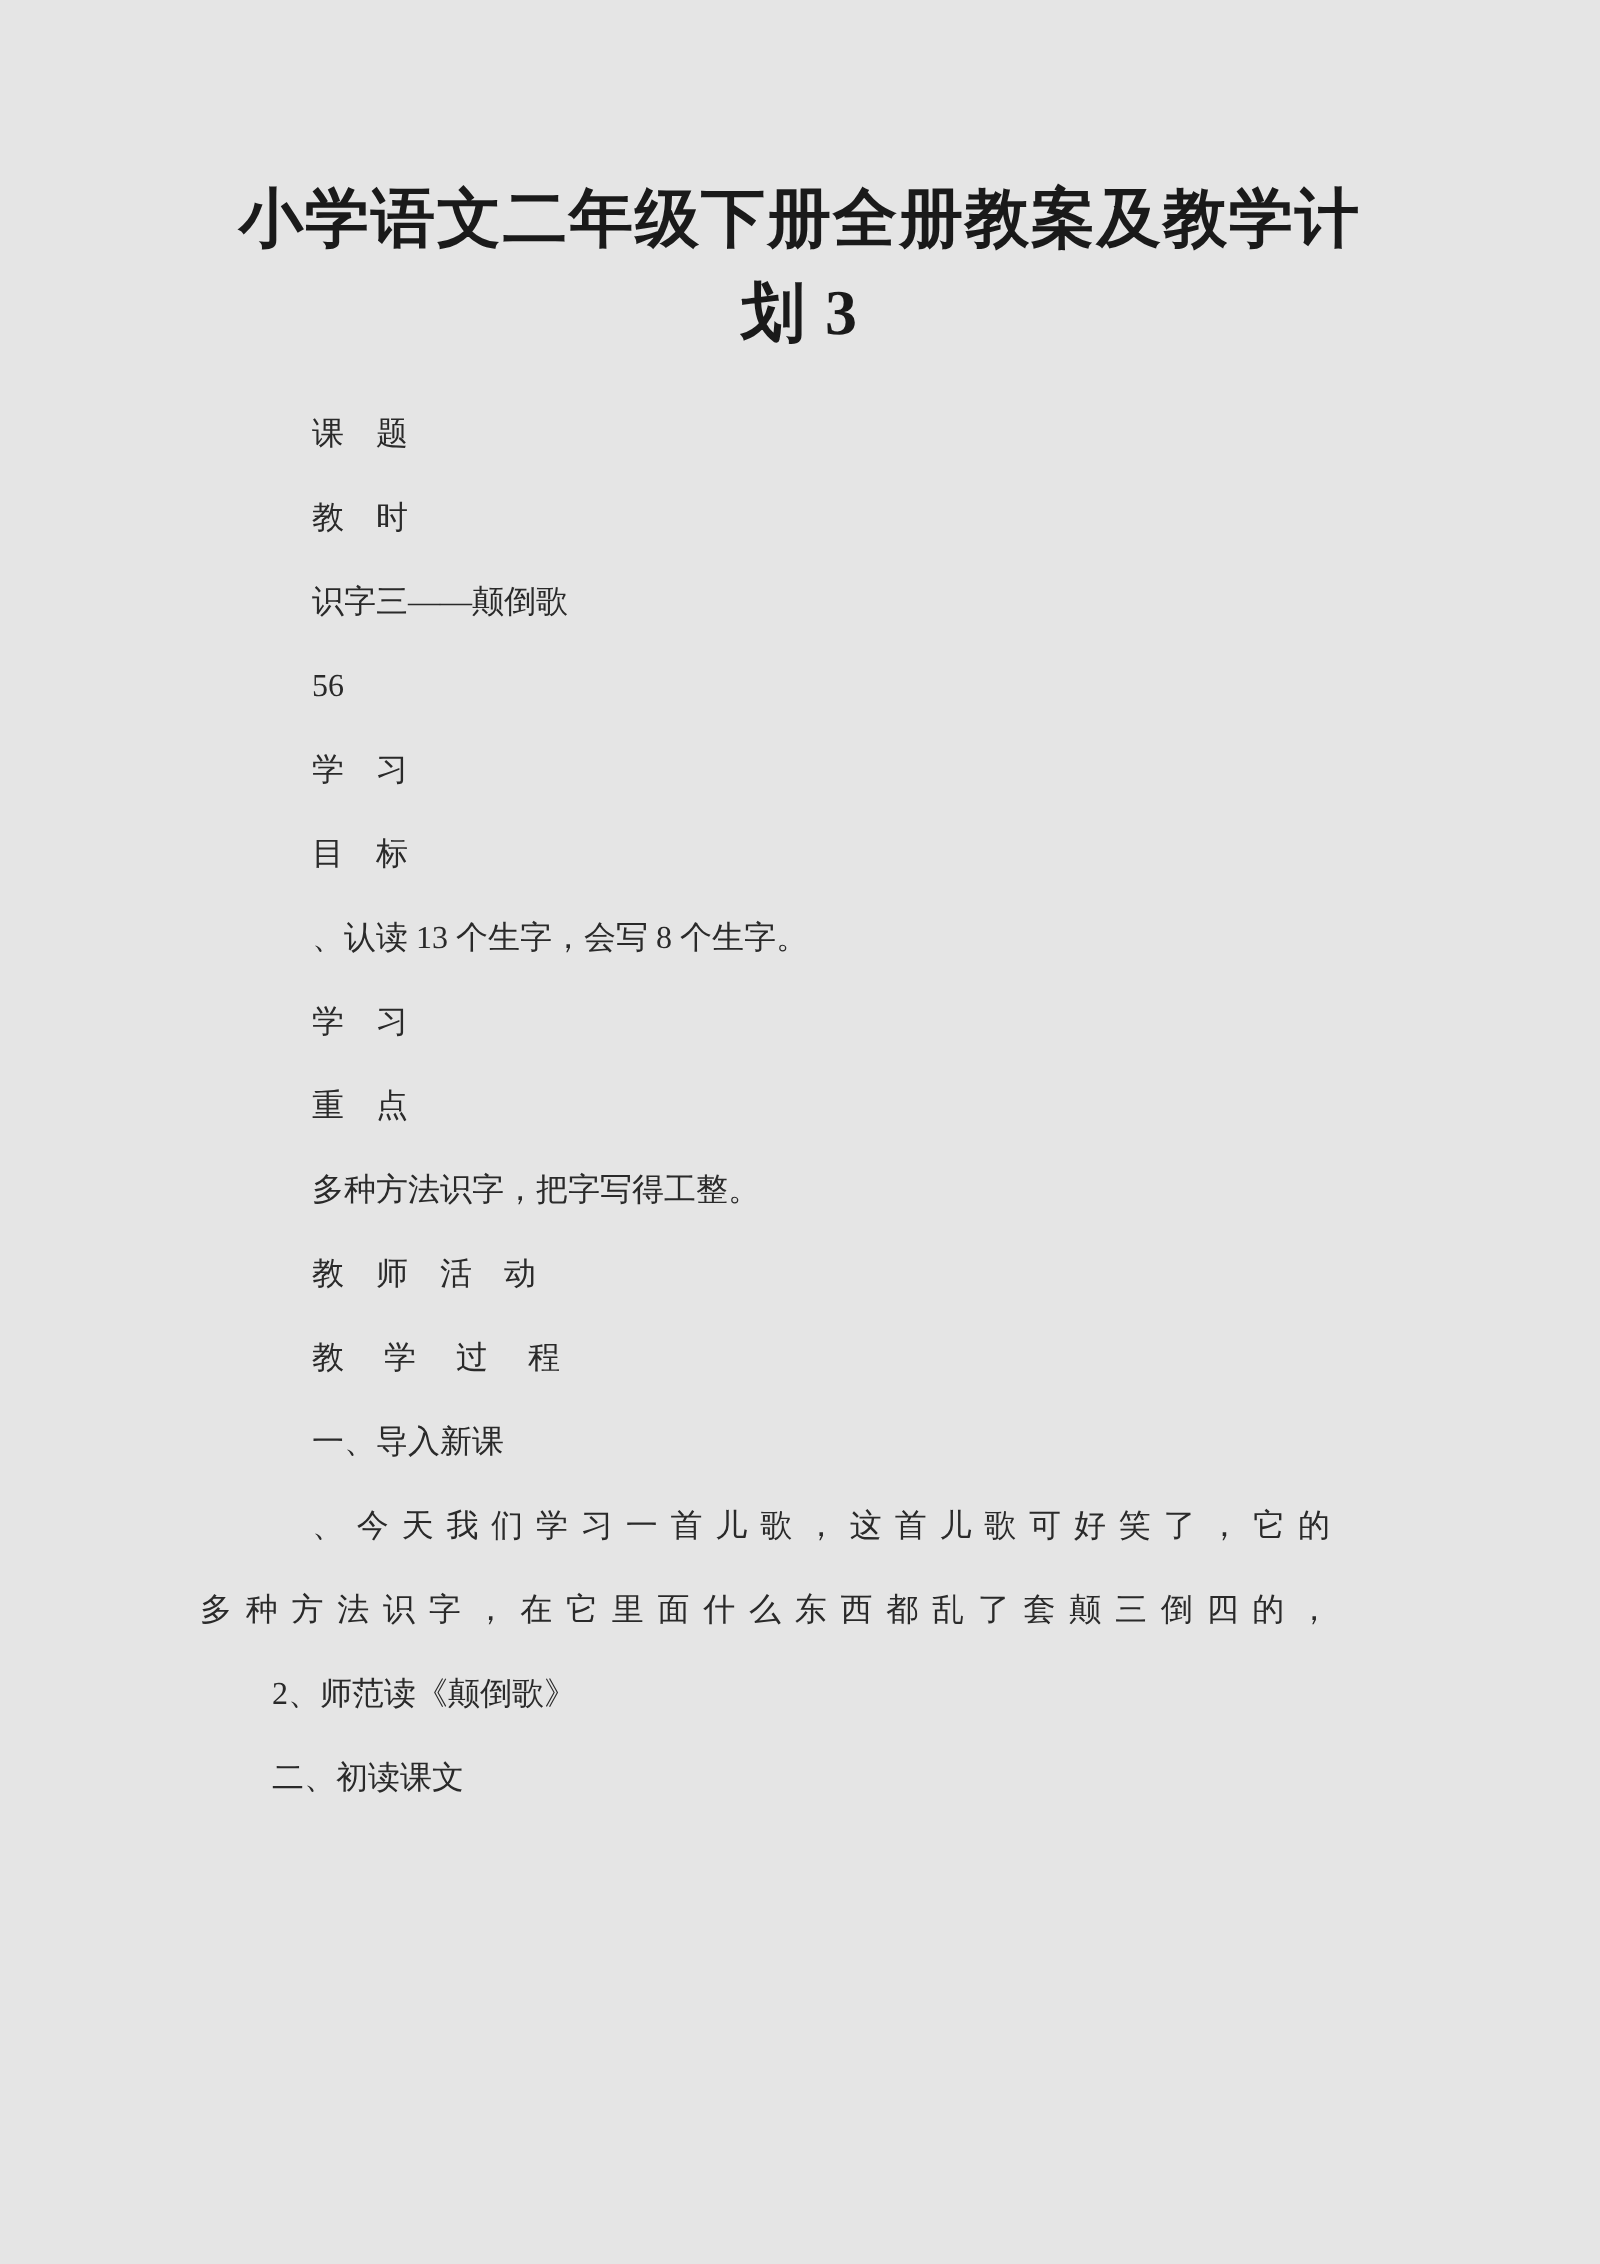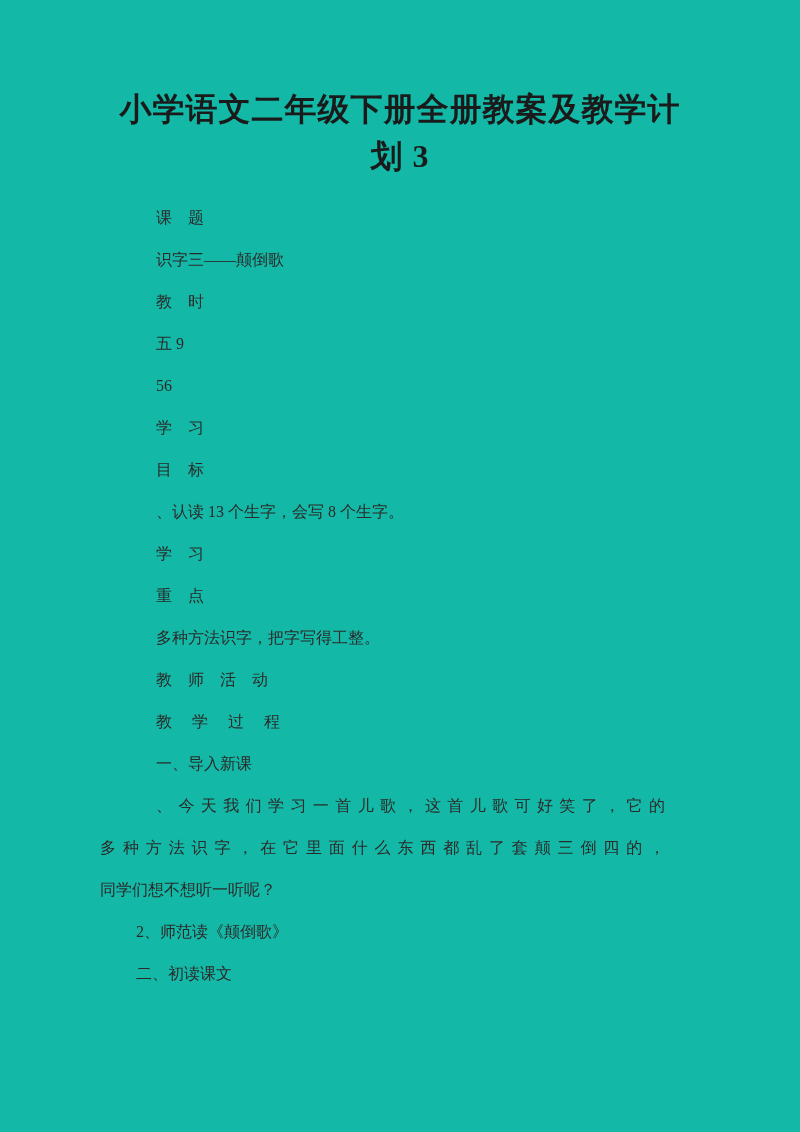--- a/index.html
+++ b/index.html
@@ -4,21 +4,21 @@
 <style>
   html, body {
     margin: 0;
     padding: 0;
     background: #ffffff;
   }
   .page {
     position: relative;
     width: 800px;
     height: 1132px;
-    background: #14b8a6;
+    background: #e5e5e5;
     overflow: hidden;
     font-family: "Liberation Serif", "DejaVu Serif", serif;
     color: #2a2a2a;
   }
   .doc-title {
     position: absolute;
     top: 86px;
     left: 0;
     width: 100%;
     text-align: center;
@@ -52,32 +52,30 @@
 </head>
 <body>
 
 <div class="page">
   <div class="doc-title">
     <div>小学语文二年级下册全册教案及教学计</div>
     <div>划 3</div>
   </div>
   <div class="doc-body" id="body-lines">
       <div class="line indent-first">课　题</div>
+      <div class="line indent-first">教　时</div>
       <div class="line indent-first">识字三——颠倒歌</div>
-      <div class="line indent-first">教　时</div>
-      <div class="line indent-first">五 9</div>
       <div class="line indent-first">56</div>
       <div class="line indent-first">学　习</div>
       <div class="line indent-first">目　标</div>
       <div class="line indent-first">、认读 13 个生字，会写 8 个生字。</div>
       <div class="line indent-first">学　习</div>
       <div class="line indent-first">重　点</div>
       <div class="line indent-first">多种方法识字，把字写得工整。</div>
       <div class="line indent-first">教　师　活　动</div>
       <div class="line indent-first">教　 学　 过　 程</div>
       <div class="line indent-first">一、导入新课</div>
       <div class="line indent-first stretch">、今天我们学习一首儿歌，这首儿歌可好笑了，它的</div>
       <div class="line stretch">多种方法识字，在它里面什么东西都乱了套颠三倒四的，</div>
-      <div class="line">同学们想不想听一听呢？</div>
       <div class="line indent-small">2、师范读《颠倒歌》</div>
       <div class="line indent-small">二、初读课文</div>
     </div>
 </div>
 
 </body></html>

